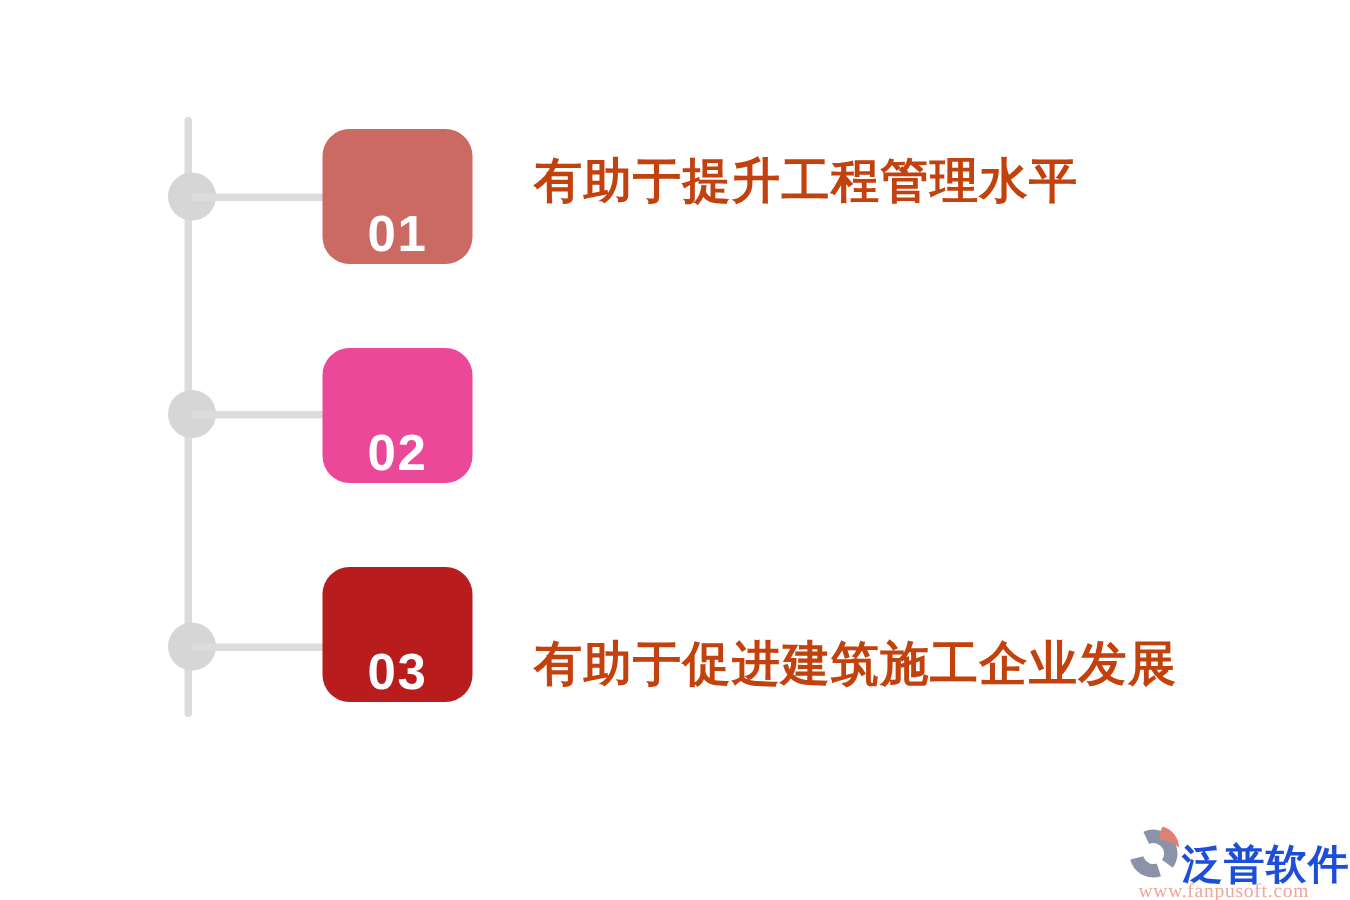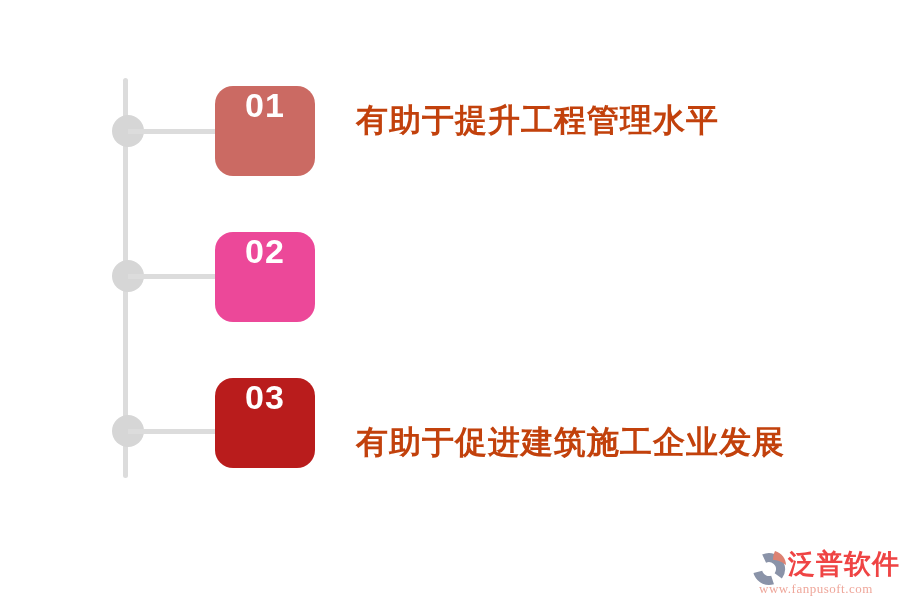--- a/index.html
+++ b/index.html
@@ -45,21 +45,21 @@
   .connector.c2 { top: 274px; }
   .connector.c3 { top: 429px; }
 
   
   .numbox {
     position: absolute;
     left: 215px;
     width: 100px; height: 90px;
     border-radius: 18px;
     display: flex;
-    align-items: flex-start;
+    align-items: flex-end;
     justify-content: center;
     color: #ffffff;
     font-size: 34px;
     font-weight: bold;
     letter-spacing: 1px;
   }
   .numbox.b1 { top: 86px;  background: #cb6a63; }
   .numbox.b2 { top: 232px; background: #ec4899; }
   .numbox.b3 { top: 378px; background: #b91c1c; }
 
@@ -89,23 +89,24 @@
     align-items: flex-start;
   }
   .logo-mark {
     width: 36px; height: 37px;
     flex: 0 0 auto;
   }
   .brand {
     font-size: 27px;
     line-height: 30px;
     font-weight: bold;
-    color: #ef4444;
+    color: #1d4ed8;
     letter-spacing: 1px;
     white-space: nowrap;
+    margin-top: 12px;
   }
   .url {
     margin-top: -5px;
     margin-left: 7px;
     font-family: "Liberation Serif", serif;
     font-weight: normal;
     font-size: 13px;
     color: #efa79b;
     letter-spacing: 0.5px;
     white-space: nowrap;

